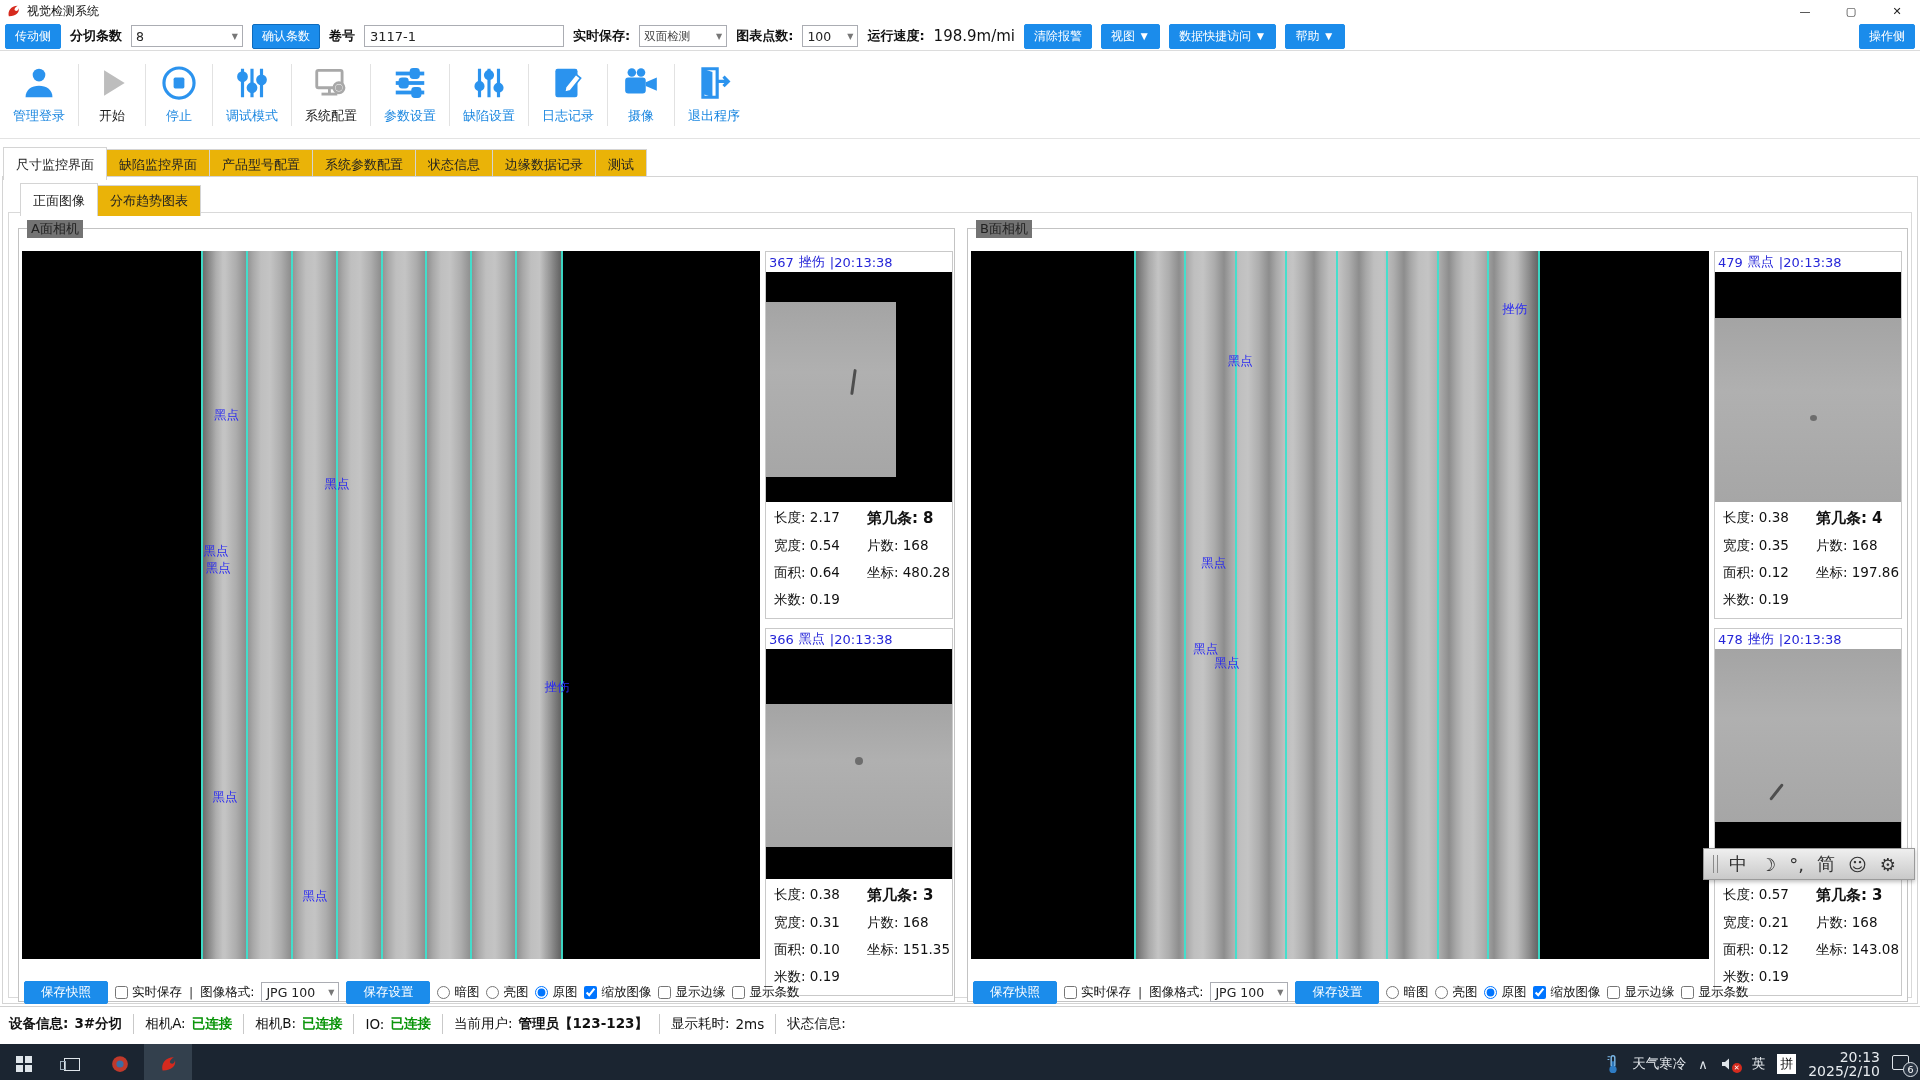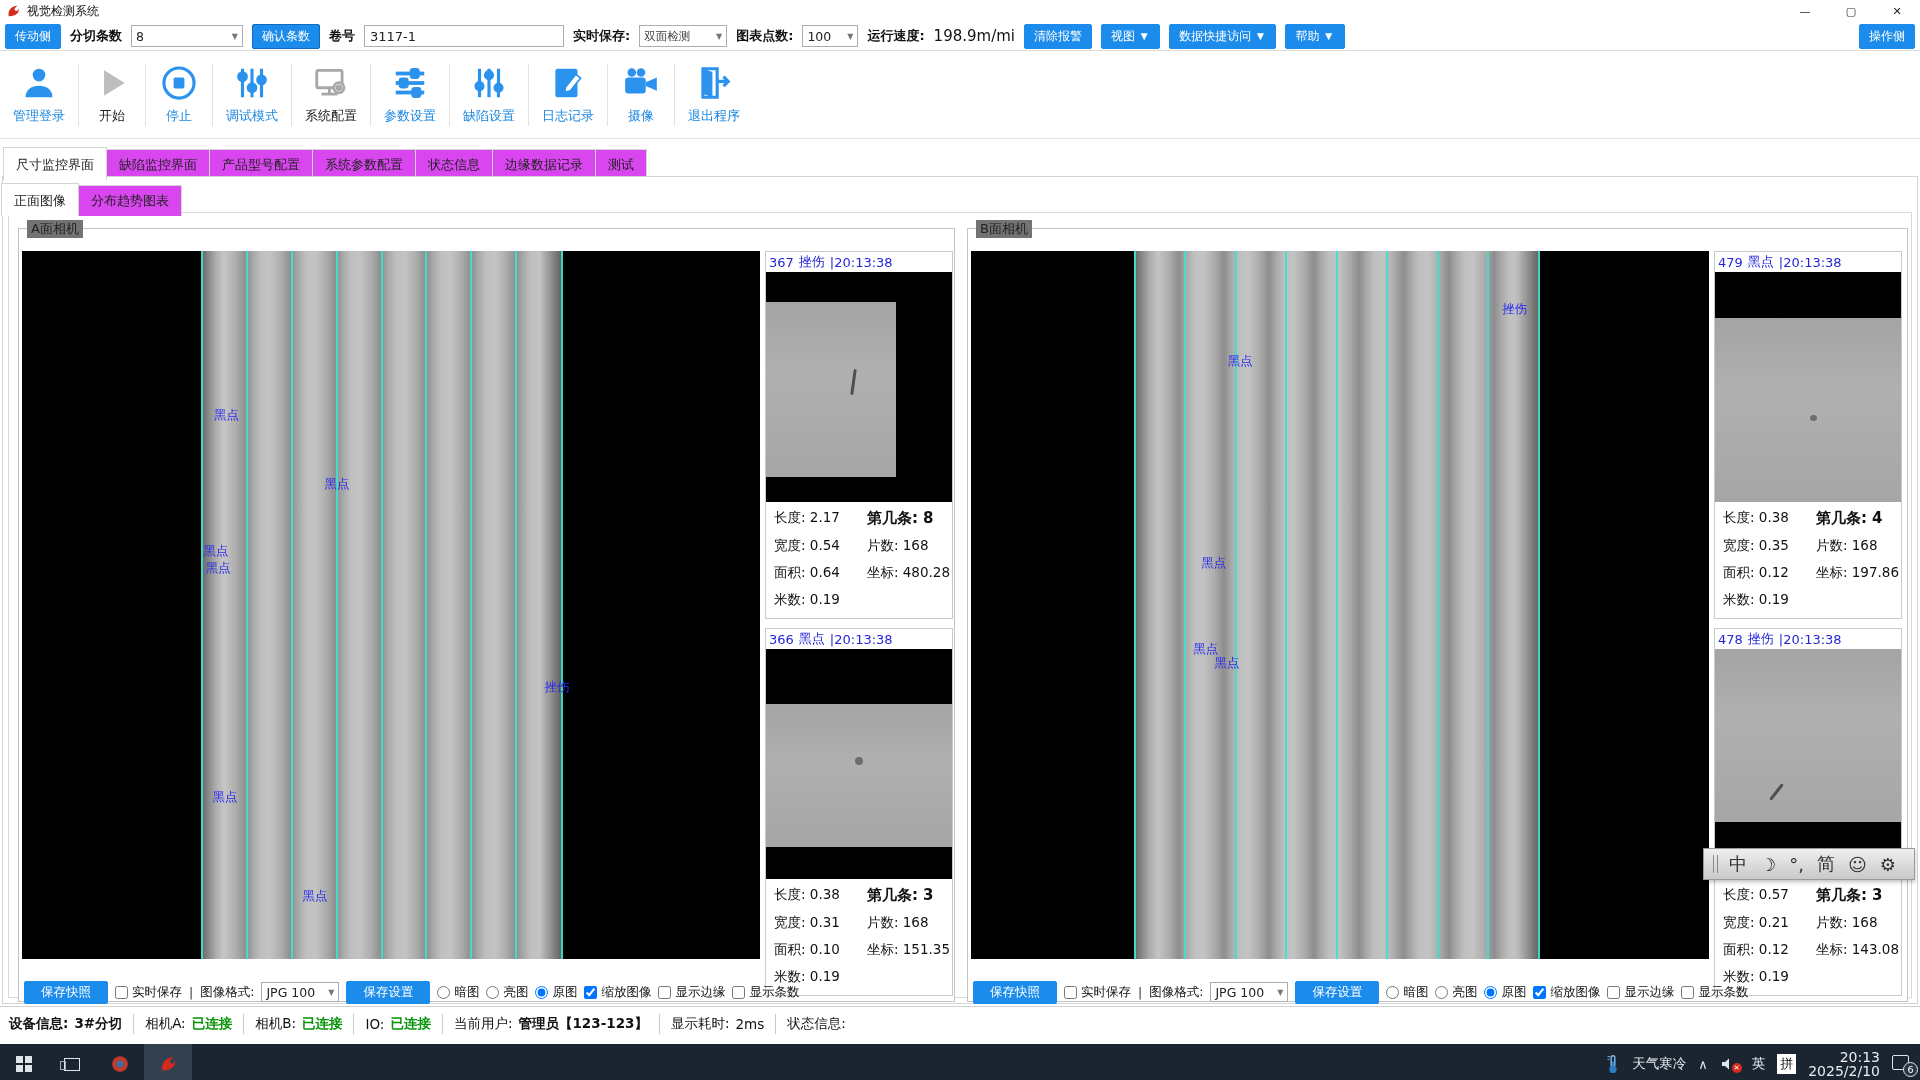--- a/index.html
+++ b/index.html
@@ -35,27 +35,27 @@
     border-bottom:1px solid #e3e3e3; display:flex; align-items:center; }
   .tool-item { display:flex; flex-direction:column; align-items:center; justify-content:center;
     gap:5px; padding:0 13px; min-width:66px; cursor:default; }
   .tool-item svg { width:38px; height:38px; }
   .tool-item .tlabel { font-size:13px; color:#1b87e0; white-space:nowrap; }
   .tool-item.muted .tlabel { color:#222; }
   .vsep { width:1px; height:62px; background:#e2e2e2; }
 
   
   .tabstrip { position:absolute; display:flex; align-items:flex-end; }
-  .tabstrip .tab { background:#d946ef; border:1px solid #d4d4d4; border-bottom:none;
+  .tabstrip .tab { background:#eab308; border:1px solid #d4d4d4; border-bottom:none;
     padding:6px 12px 6px; font-size:13px; color:#222; margin-right:-1px; white-space:nowrap; }
   .tabstrip .tab.active { background:#fff; position:relative; padding-top:8px; z-index:2; }
   .maintabs { left:3px; top:147px; }
   .content-frame { position:absolute; left:2px; top:176px; width:1916px; height:828px;
     border:1px solid #d4d4d4; background:#fff; }
-  .subtabs { left:1px; top:183px; z-index:3; }
+  .subtabs { left:20px; top:183px; z-index:3; }
   .subframe { position:absolute; left:8px; top:212px; width:1904px; height:786px;
     border:1px solid #d9d9d9; background:#fff; }
 
   
   .groupbox { position:absolute; border:1px solid #c3c3c3; background:#fff; }
   .groupbox .legend { position:absolute; top:-9px; left:8px; background:#737373; padding:0 4px;
     font-size:13px; color:#222; z-index:2; }
   .cam-img { position:absolute; left:3px; top:22px; width:738px; height:708px; background:#000;
     overflow:hidden; }
   .band { position:absolute; top:0; height:100%;

